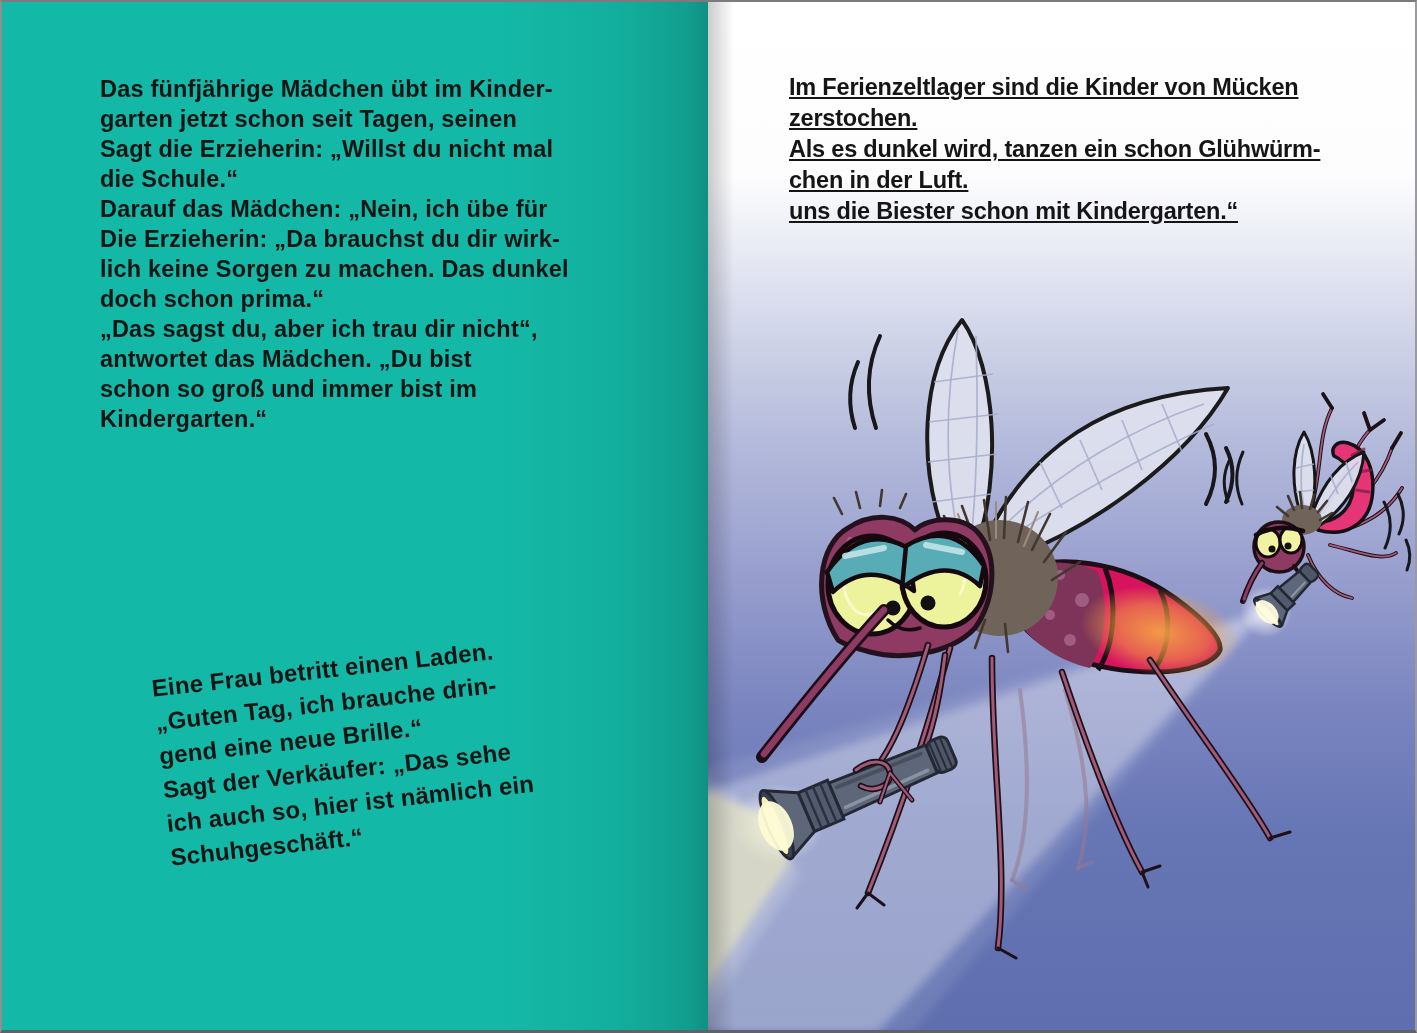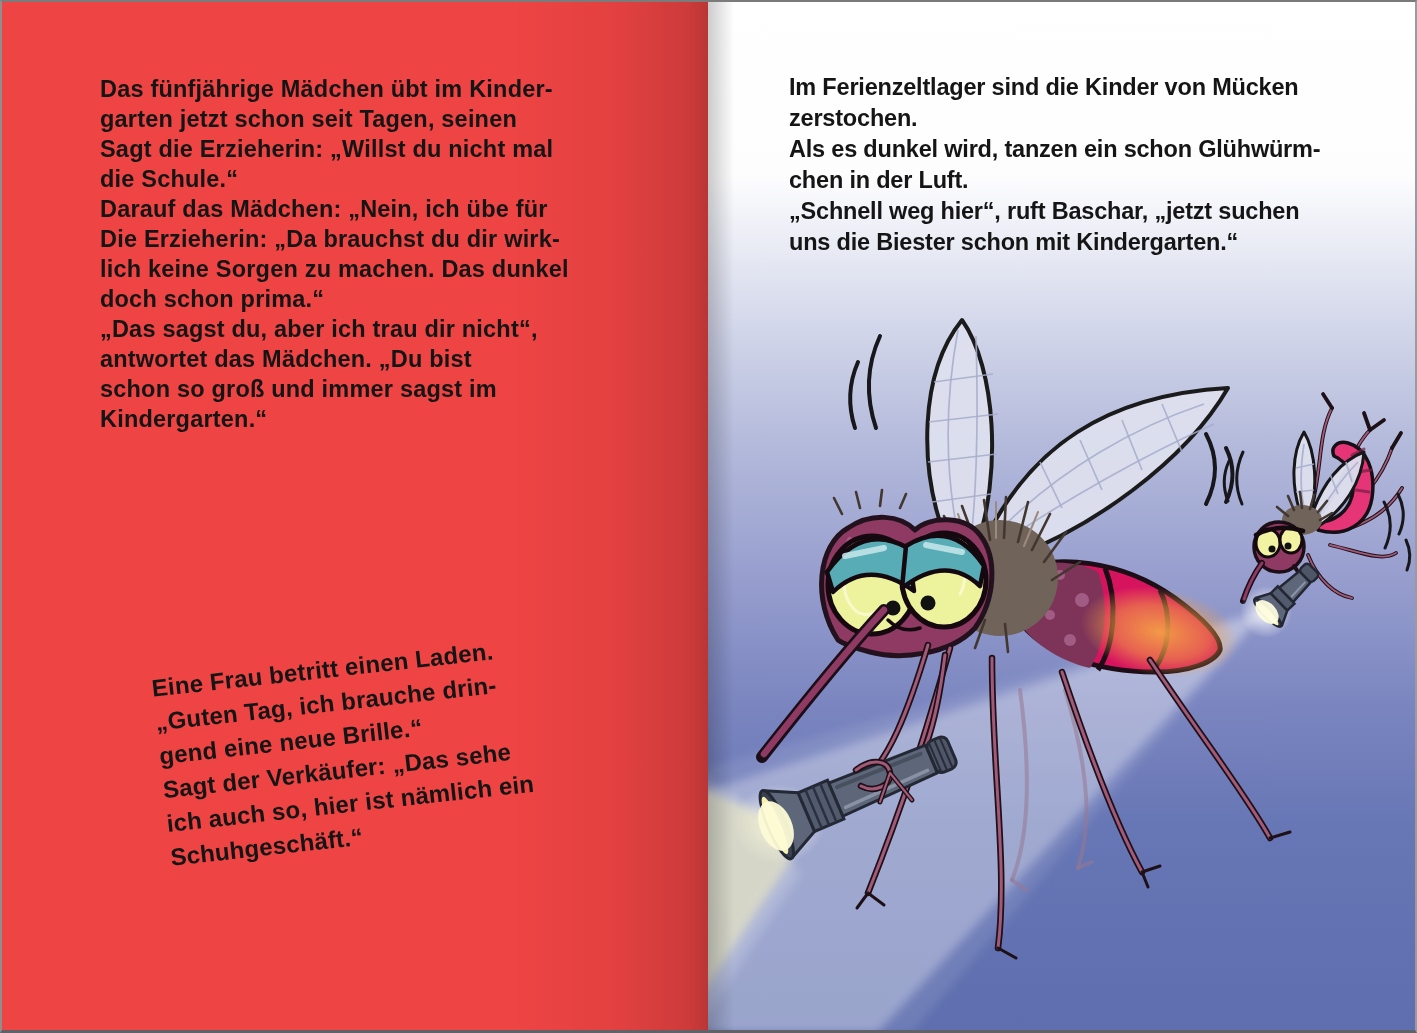--- a/index.html
+++ b/index.html
@@ -1,25 +1,25 @@
 <!DOCTYPE html>
 <html><head>
 <meta charset="utf-8">
 <style>
   html,body{margin:0;padding:0;background:#e8e8e8;}
   .spread{
-    position:relative;width:1417px;height:1033px;background:#ef4444;
+    position:relative;width:1417px;height:1033px;background:#14b8a6;
     overflow:hidden;font-family:"Liberation Sans",sans-serif;
   }
   .illustration-svg{position:absolute;left:0;top:0;}
   .textblock{position:absolute;color:#151515;font-weight:bold;z-index:5;}
   .tb-left1{left:100px;top:74px;width:545px;font-size:23.5px;line-height:30px;letter-spacing:0.2px;}
   .tb-left2{left:150px;top:672px;width:430px;font-size:24px;line-height:34px;
             transform:rotate(-6.3deg);transform-origin:0 0;letter-spacing:0.2px;}
-  .tb-right{left:789px;top:72px;width:585px;font-size:23.5px;line-height:31px;letter-spacing:-0.2px;}
+  .tb-right{left:789px;top:72px;width:585px;font-size:23.5px;line-height:31px;letter-spacing:-0.2px;text-decoration:underline;}
   .frame{position:absolute;left:0;top:0;right:0;bottom:0;z-index:9;pointer-events:none;
          border-top:2px solid #7b7b7b;border-bottom:3px solid #616168;
          border-left:2px solid #8f8f8f;border-right:2px solid #9a9aa0;}
   
   .leg-o{stroke:#1d1017;stroke-width:6.5;fill:none;stroke-linecap:round;}
   .leg-i{stroke:#a25a78;stroke-width:3;fill:none;stroke-linecap:round;}
   .foot{stroke:#1d1017;stroke-width:3;fill:none;stroke-linecap:round;}
   .legfar{stroke:rgba(150,120,145,0.55);stroke-width:4;fill:none;stroke-linecap:round;}
   .sleg-o{stroke:#1d1017;stroke-width:3.8;fill:none;stroke-linecap:round;}
   .sleg-i{stroke:#a25a78;stroke-width:1.8;fill:none;stroke-linecap:round;}
@@ -307,36 +307,35 @@
     <div>Das fünfjährige Mädchen übt im Kinder-</div>
     <div>garten jetzt schon seit Tagen, seinen</div>
     <div>Sagt die Erzieherin: „Willst du nicht mal</div>
     <div>die Schule.“</div>
     <div>Darauf das Mädchen: „Nein, ich übe für</div>
     <div>Die Erzieherin: „Da brauchst du dir wirk-</div>
     <div>lich keine Sorgen zu machen. Das dunkel</div>
     <div>doch schon prima.“</div>
     <div>„Das sagst du, aber ich trau dir nicht“,</div>
     <div>antwortet das Mädchen. „Du bist</div>
-    <div>schon so groß und immer sagst im</div>
+    <div>schon so groß und immer bist im</div>
     <div>Kindergarten.“</div>
   </div>
 
   <div class="textblock tb-left2">
     <div>Eine Frau betritt einen Laden.</div>
     <div>„Guten Tag, ich brauche drin-</div>
     <div>gend eine neue Brille.“</div>
     <div>Sagt der Verkäufer: „Das sehe</div>
     <div>ich auch so, hier ist nämlich ein</div>
     <div>Schuhgeschäft.“</div>
   </div>
 
   <div class="textblock tb-right">
     <div>Im Ferienzeltlager sind die Kinder von Mücken</div>
     <div>zerstochen.</div>
     <div>Als es dunkel wird, tanzen ein schon Glühwürm-</div>
     <div>chen in der Luft.</div>
-    <div>„Schnell weg hier“, ruft Baschar, „jetzt suchen</div>
     <div>uns die Biester schon mit Kindergarten.“</div>
   </div>
 
   <div class="frame"></div>
 </div>
 
 </body></html>

